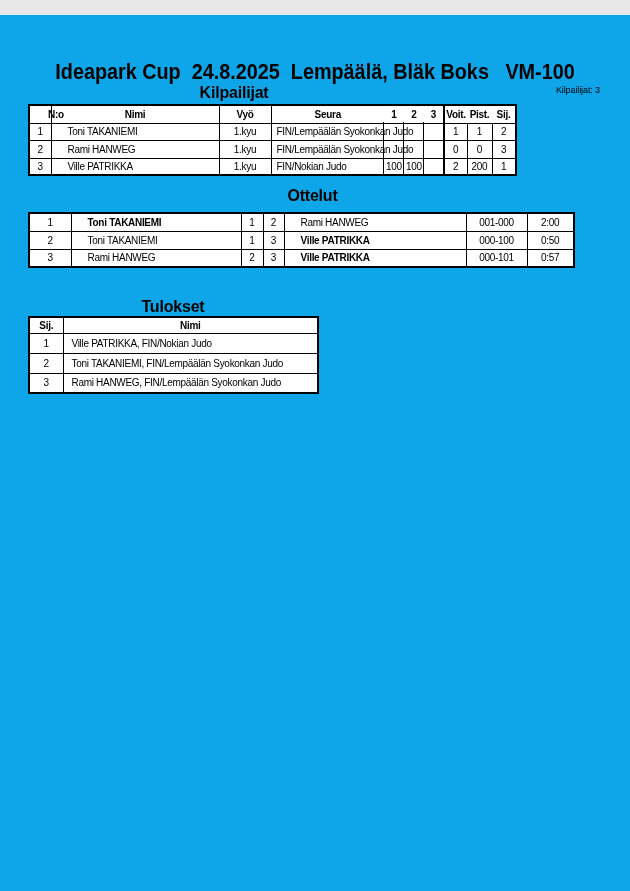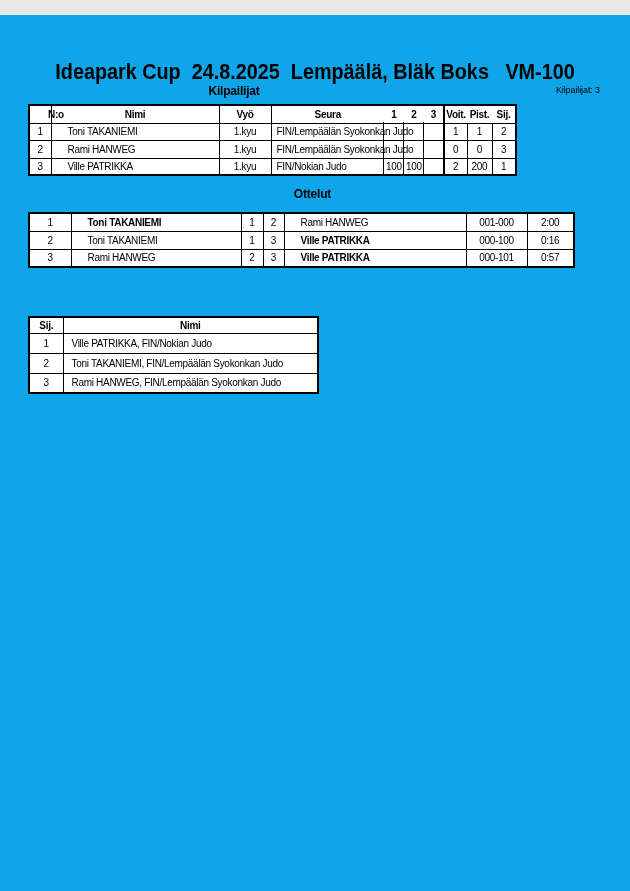--- a/index.html
+++ b/index.html
@@ -7,21 +7,21 @@
     position:relative;width:630px;height:891px;background:#0ea5e9;
     font-family:"Liberation Sans","DejaVu Sans",sans-serif;color:#000;
     overflow:hidden;margin:15px auto;
   }
   .title{
     position:absolute;left:0;right:0;top:44px;text-align:center;
     font-size:22px;font-weight:bold;white-space:pre;
     transform:scaleX(0.9);transform-origin:50% 50%;
   }
   .caption{
-    position:absolute;text-align:center;font-size:12px;font-weight:bold;
+    position:absolute;text-align:center;font-size:16px;font-weight:bold;
     letter-spacing:-0.2px;
   }
   .cap-kilpailijat{left:28px;width:412px;top:69px;}
   .cap-ottelut{left:40px;width:545px;top:172px;}
   .cap-tulokset{left:28px;width:290px;top:283px;}
   .competitor-count{
     position:absolute;right:30px;top:70px;font-size:9px;letter-spacing:-0.1px;
   }
   table{
     position:absolute;border-collapse:collapse;table-layout:fixed;
@@ -149,34 +149,35 @@
       <td class="br">001-000</td>
       <td>2:00</td>
     </tr>
     <tr style="height:18px">
       <td class="br">2</td>
       <td class="br al pl10">Toni TAKANIEMI</td>
       <td class="br">1</td>
       <td class="br">3</td>
       <td class="br al pl10 bold">Ville PATRIKKA</td>
       <td class="br">000-100</td>
-      <td>0:16</td>
+      <td>0:50</td>
     </tr>
     <tr style="height:18px">
       <td class="br">3</td>
       <td class="br al pl10">Rami HANWEG</td>
       <td class="br">2</td>
       <td class="br">3</td>
       <td class="br al pl10 bold">Ville PATRIKKA</td>
       <td class="br">000-101</td>
       <td>0:57</td>
     </tr>
   </tbody>
     </table>
 
+  <div class="caption cap-tulokset">Tulokset</div>
 
   <table class="t3">
     <colgroup>
       <col style="width:34px">
         <col style="width:255px">
     </colgroup>
     <tbody>
         <tr style="height:16px">
       <th class="br">Sij.</th>
       <th>Nimi</th>

